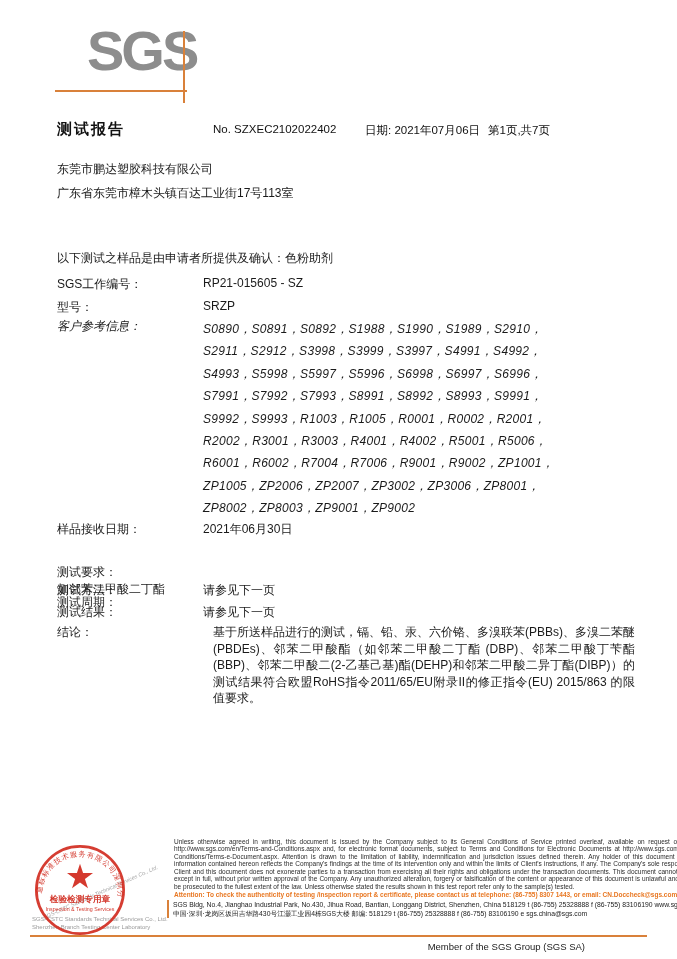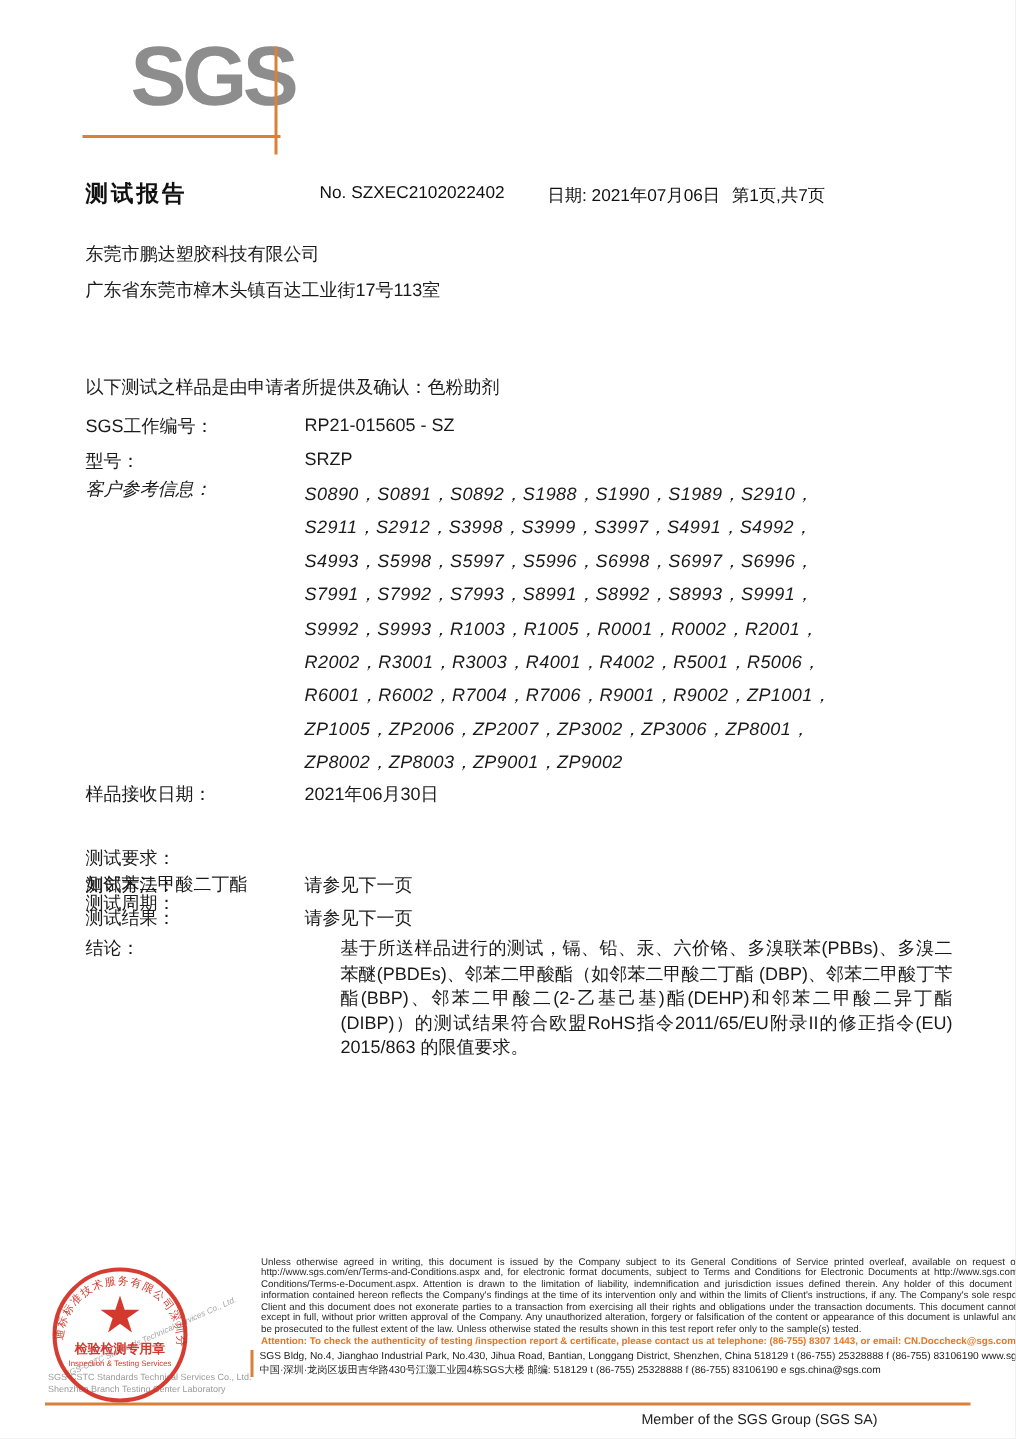--- a/index.html
+++ b/index.html
@@ -34,22 +34,22 @@
   .row .value { width:432px; }
   .row-job { top:276px; }
   .row-model { top:299px; }
   .row-ref { top:318px;font-style:italic; }
   .row-ref .value { white-space:pre-line; line-height:22.4px; letter-spacing:0.3px; }
   .row-received { top:521px; }
   .row-period { top:561px;margin-top:33px; }
   .row-request { top:564px;flex-direction:column; }
   .row-method { top:582px; }
   .row-result { top:604px; }
-  .row-conclusion { top:624px; }
-  .row-conclusion .value { line-height:16.6px; text-align:justify;margin-left:24px; }
+  .row-conclusion { top:624px;gap:10px; }
+  .row-conclusion .value { line-height:16.6px; text-align:justify; }
   
   .footer { position:absolute; left:30px; top:836px; width:617px; }
   .footer-cols { display:flex; min-height:97px; }
   .footer-left { position:relative; width:144px; flex-shrink:0; }
   .stamp { position:absolute; left:0px; top:4px; width:100px; height:100px; }
   .stamp-company {
     position:absolute; left:2px; top:80px; width:170px;
     font-size:6px; line-height:7.5px; color:#9b9b9b; z-index:0;
   }
   .stamp-overlay-text {

